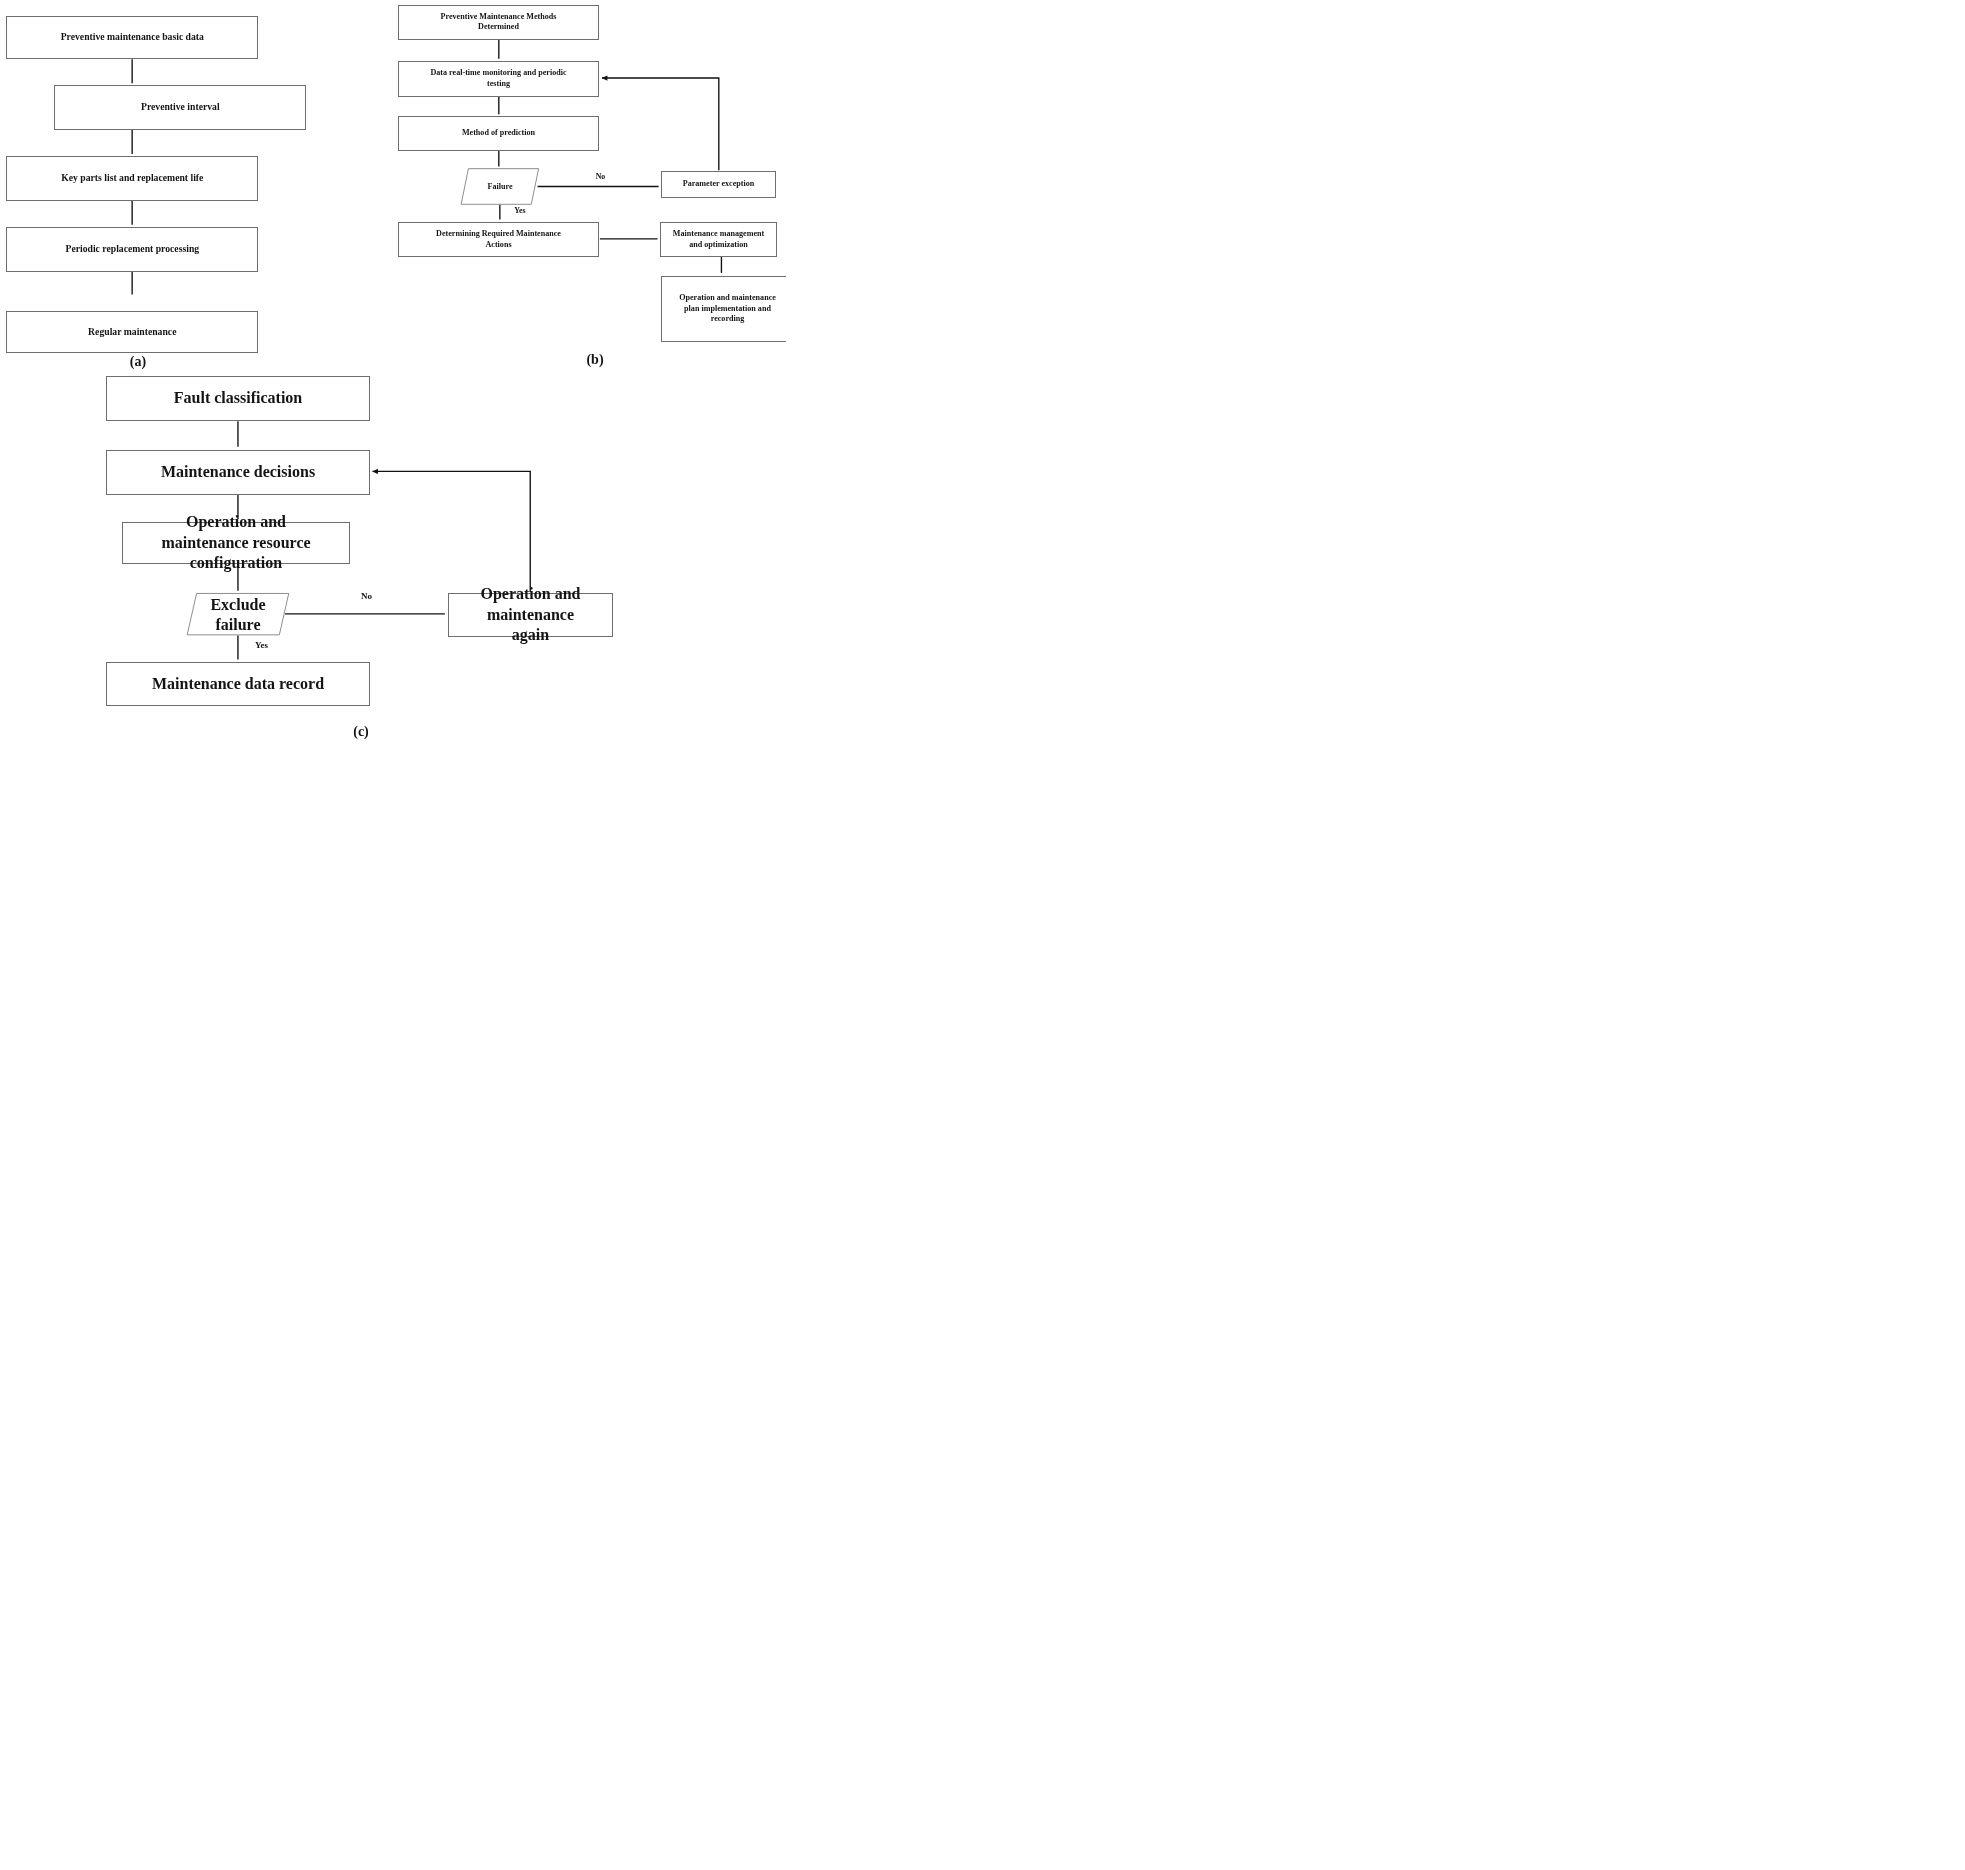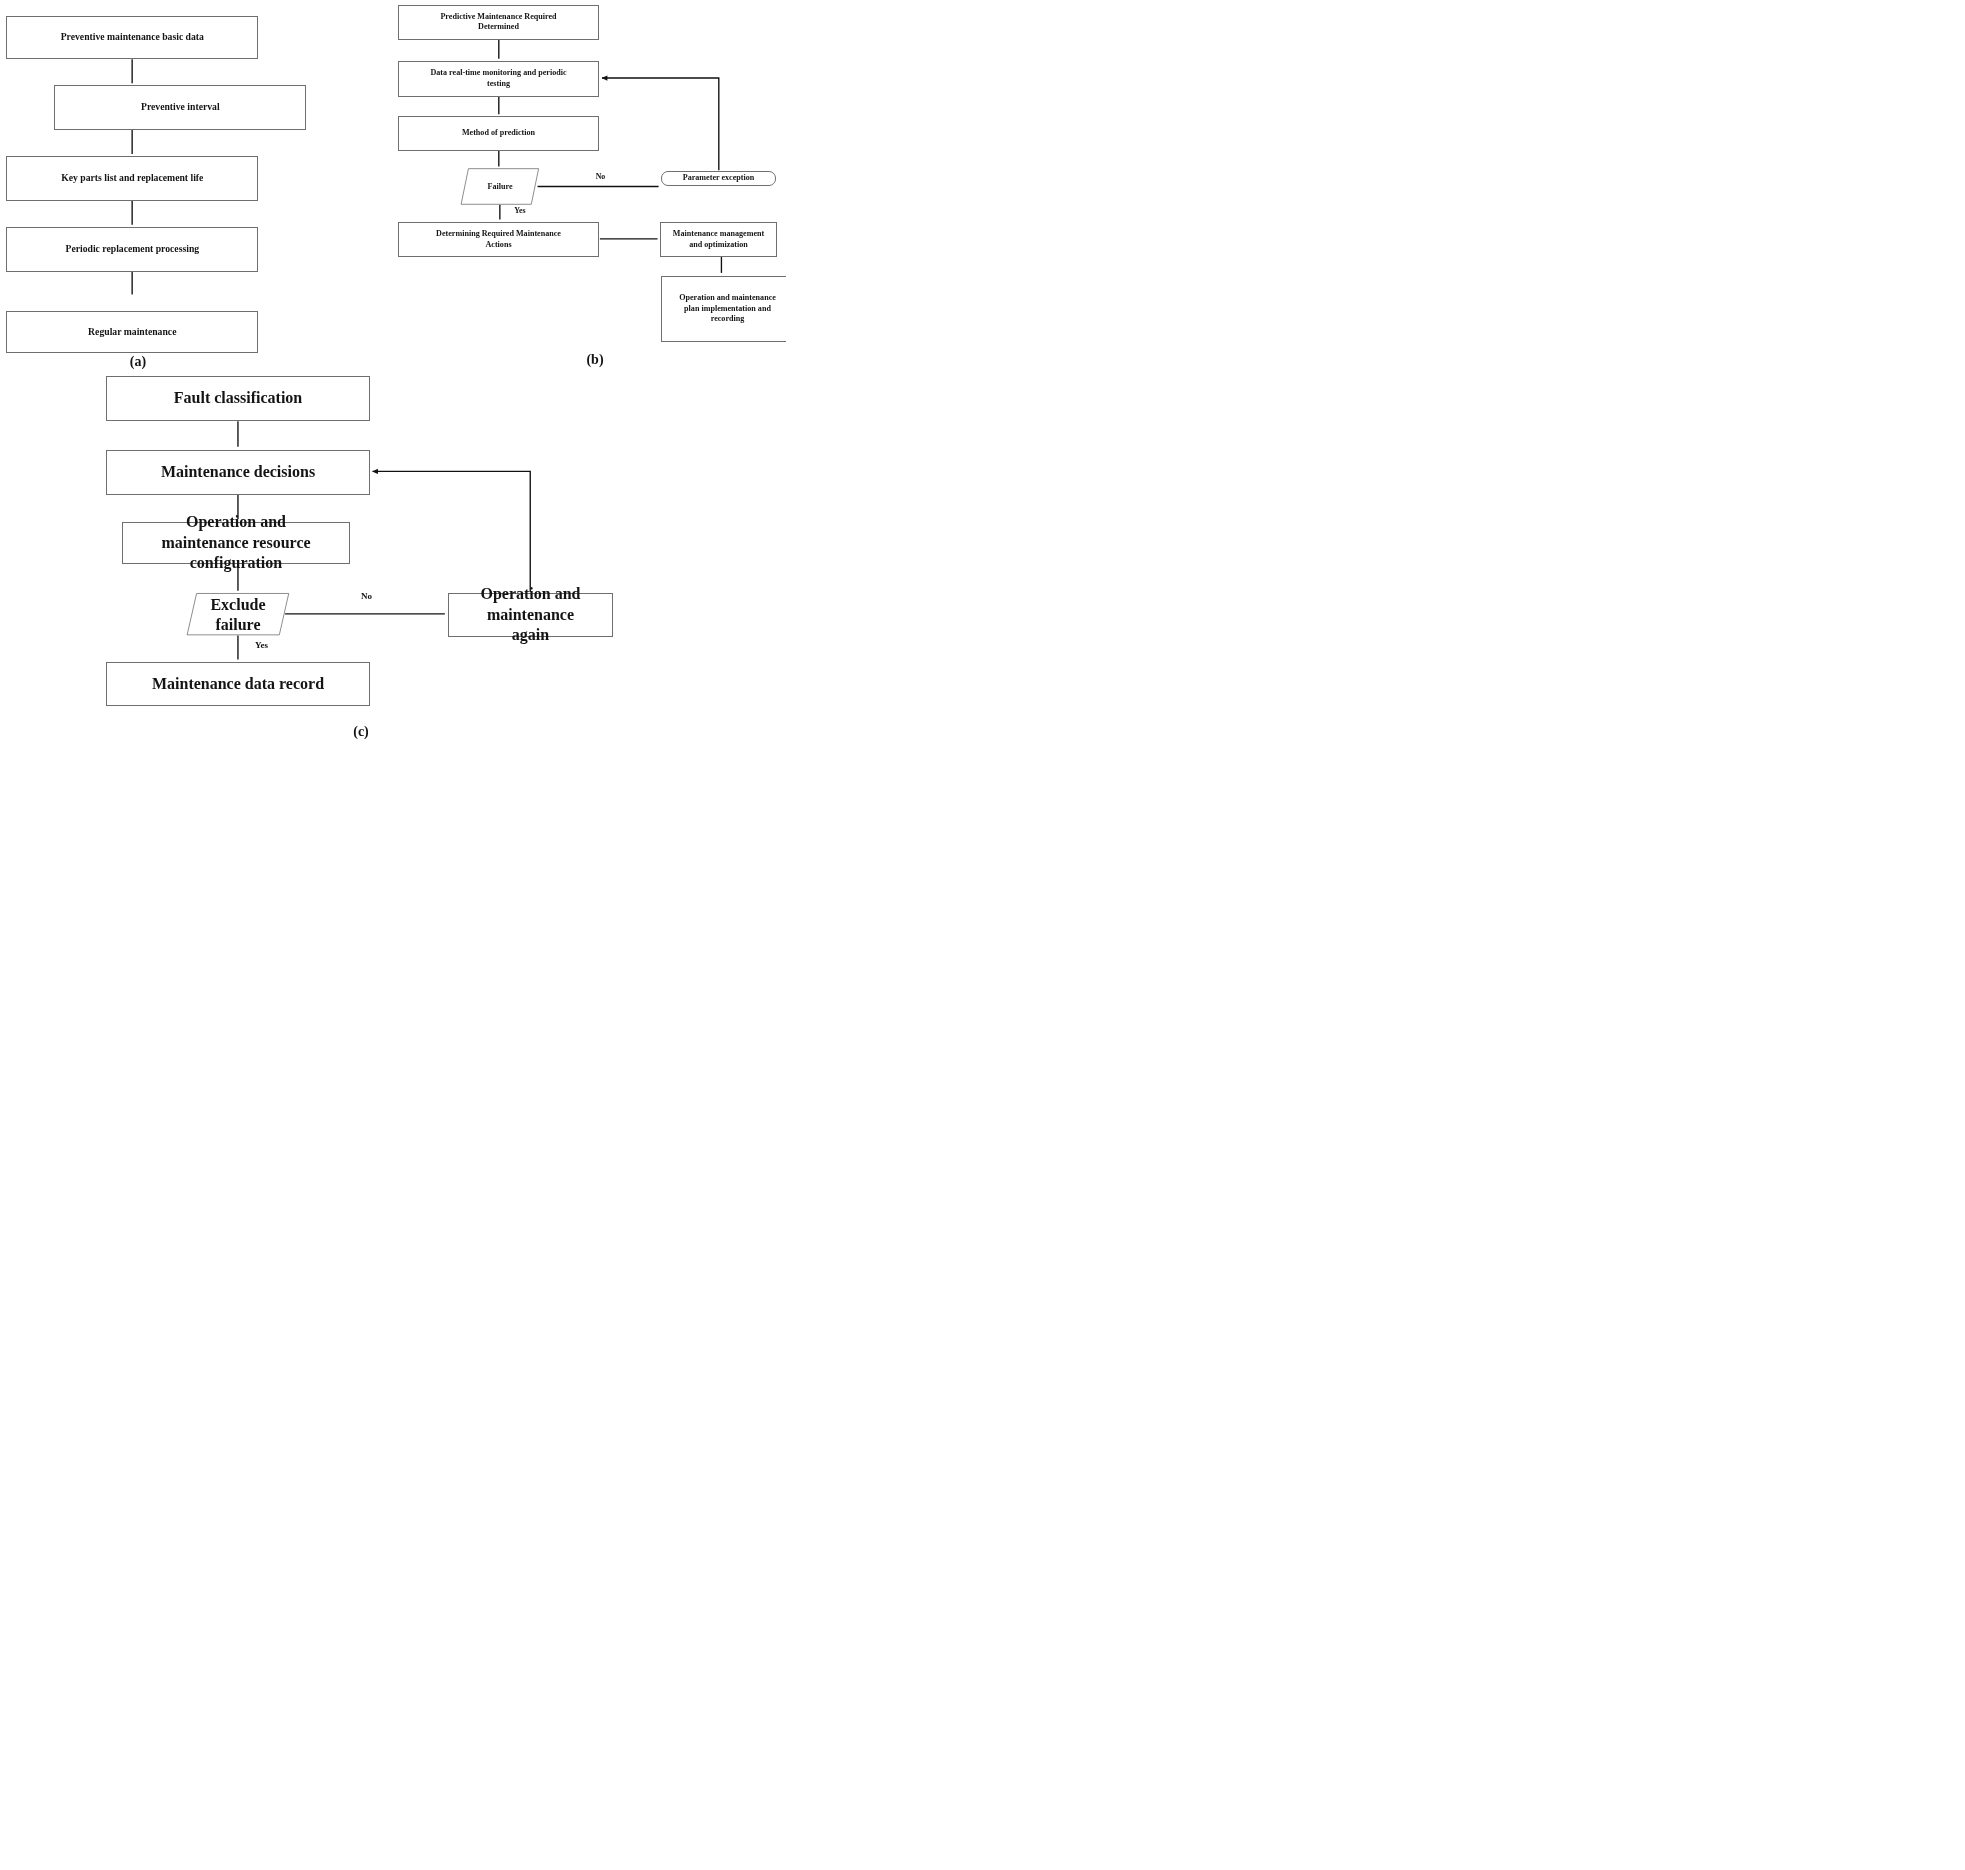--- a/index.html
+++ b/index.html
@@ -111,33 +111,33 @@
   </div>
   <div class="node fz-a" style="left:6.3px;top:227px;width:252px;height:45px;">
     <span>Periodic replacement processing</span>
   </div>
   <div class="node fz-a" style="left:6.3px;top:311px;width:252px;height:42px;">
     <span>Regular maintenance</span>
   </div>
   <div class="caption" style="left:112px;top:354px;width:52px;">(a)</div>
 
   <div class="node fz-b" style="left:398px;top:4.7px;width:201px;height:35px;padding:0 23.6px;">
-    <span>Predictive Maintenance Required Determined</span>
+    <span>Preventive Maintenance Methods Determined</span>
   </div>
   <div class="node fz-b" style="left:398px;top:61px;width:201px;height:36px;padding:0 23.6px;">
     <span>Data real-time monitoring and periodic testing</span>
   </div>
   <div class="node fz-b" style="left:398px;top:116px;width:201px;height:35px;padding:0 23.6px;">
     <span>Method of prediction</span>
   </div>
   <div class="ptext fz-b" style="left:461px;top:169px;width:78px;height:36px;">
     <span>Failure</span>
   </div>
   <div class="edge-label el-b" style="left:582px;top:172px;width:37px;">No</div>
-  <div class="node fz-b" style="left:661px;top:171px;width:115px;height:15px;padding:0 5.2px;border-radius:7px;">
+  <div class="node fz-b" style="left:661px;top:171px;width:115px;height:27px;padding:0 5.2px;">
     <span>Parameter exception</span>
   </div>
   <div class="edge-label el-b" style="left:507px;top:206px;width:26px;">Yes</div>
   <div class="node fz-b" style="left:398px;top:222px;width:201px;height:35px;padding:0 31px;">
     <span>Determining Required Maintenance Actions</span>
   </div>
   <div class="node fz-b" style="left:660px;top:222px;width:117px;height:35px;padding:0 5.2px;">
     <span>Maintenance management and optimization</span>
   </div>
   <div class="node fz-b" style="left:661px;top:276px;width:133px;height:66px;padding:0 11.5px;">

